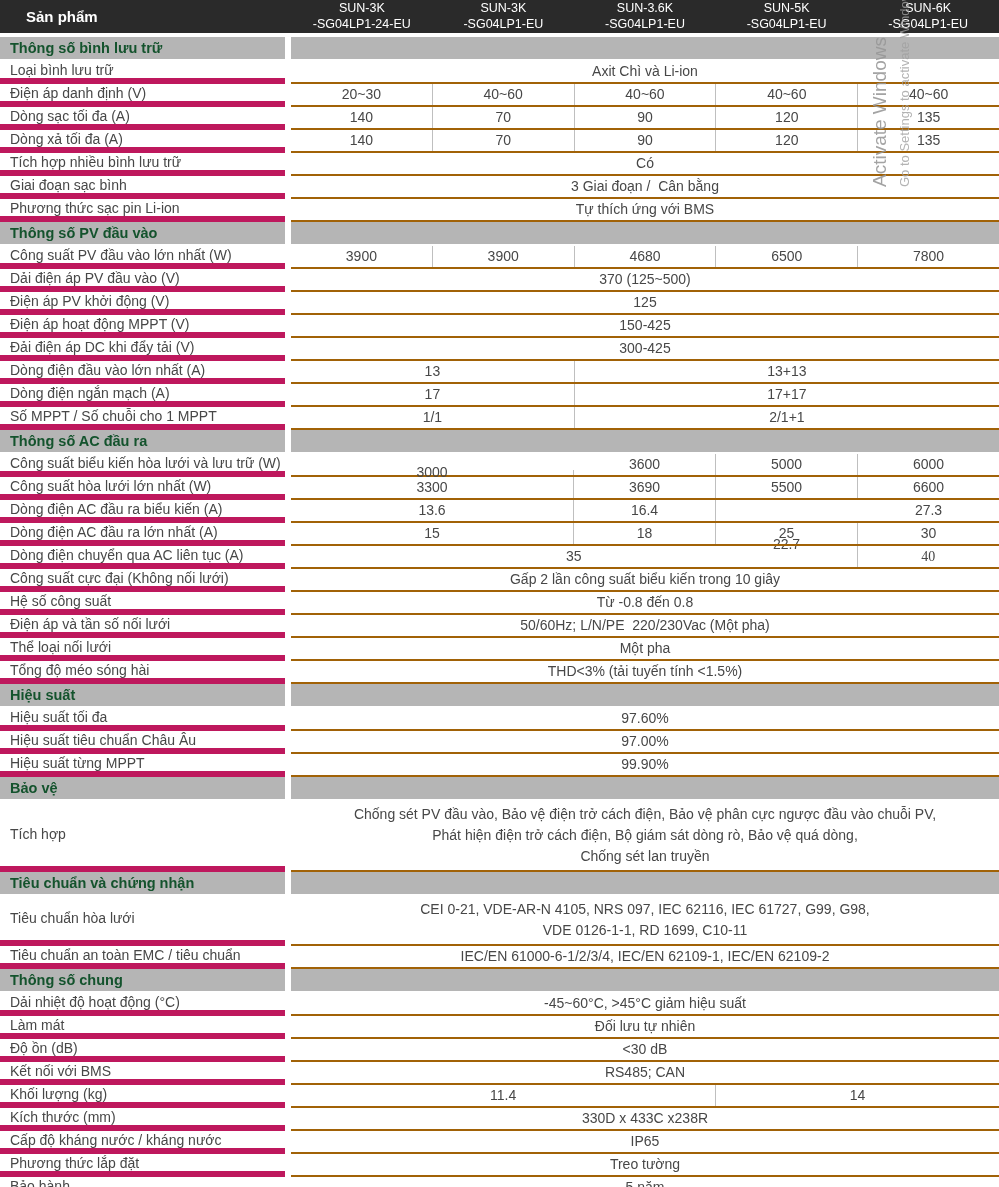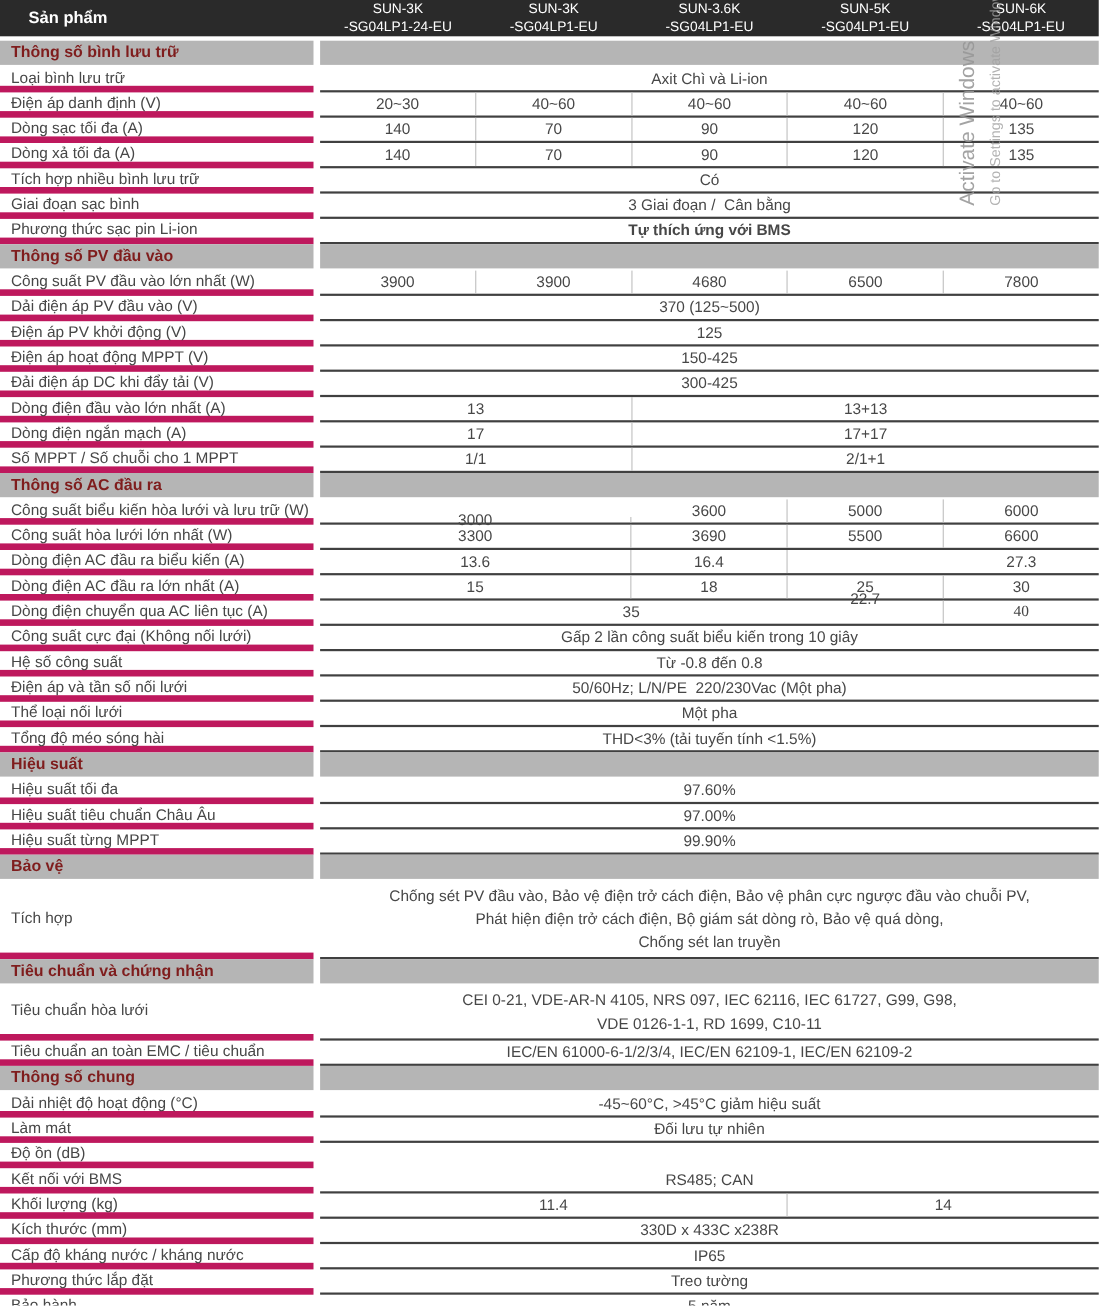--- a/index.html
+++ b/index.html
@@ -10,30 +10,30 @@
   .hdr-label{width:285px;box-sizing:border-box;padding-left:26px;display:flex;align-items:center;
              font-size:15px;font-weight:bold;}
   .hdr-gap{width:6px;}
   .hdr-products{flex:1;display:flex;}
   .hdr-cell{flex:1 1 0;display:flex;flex-direction:column;justify-content:center;
             text-align:center;font-size:12.5px;line-height:1.22;}
   .hdr-after{height:4px;}
   
   .section{display:flex;height:22px;margin-bottom:2px;}
   .section-label{width:285px;box-sizing:border-box;padding-left:10px;background:var(--section-bg,#b5b5b5);
-                 display:flex;align-items:center;font-size:14.5px;font-weight:bold;color:#7f1d1d;}
+                 display:flex;align-items:center;font-size:14.5px;font-weight:bold;color:#14532d;}
   .section-gap{width:6px;}
   .section-fill{flex:1;background:var(--section-bg,#b5b5b5);}
   
   .row{display:flex;height:23px;}
   .row.tall{height:auto;}
   .row-label{width:285px;box-sizing:border-box;padding-left:10px;display:flex;align-items:center;
              border-bottom:6px solid #be185d;font-size:14px;white-space:nowrap;}
   .row-gap{width:6px;}
-  .row-data{flex:1;display:flex;border-bottom:2px solid #404040;}
+  .row-data{flex:1;display:flex;border-bottom:2px solid #a16207;}
   .cell{display:flex;align-items:center;justify-content:center;text-align:center;
         font-size:14px;white-space:pre-wrap;border-right:1px solid #bfbfbf;line-height:21px;}
   .cell:last-child{border-right:none;}
   .row.tall .row-label,.row.tall .cell{padding-top:3px;padding-bottom:3px;}
   
   .wm{position:absolute;transform-origin:0 0;transform:rotate(-90deg);white-space:nowrap;
       color:rgba(150,150,150,0.88);pointer-events:none;z-index:5;}
   .wm1{left:869px;top:187px;font-size:19px;}
   .wm2{left:897px;top:187px;font-size:13px;color:rgba(160,160,160,0.8);}
 </style>
@@ -127,21 +127,21 @@
         <div class="row-label">Giai đoạn sạc bình</div>
         <div class="row-gap"></div>
         <div class="row-data">
           <div class="cell" style="flex: 5 5 0px;">3 Giai đoạn /  Cân bằng</div>
         </div>
       </div>
       <div class="row">
         <div class="row-label">Phương thức sạc pin Li-ion</div>
         <div class="row-gap"></div>
         <div class="row-data">
-          <div class="cell" style="flex: 5 5 0px; font-weight: bold;">Tự thích ứng với BMS</div>
+          <div class="cell" style="flex: 5 5 0px;">Tự thích ứng với BMS</div>
         </div>
       </div>
       <div class="section">
         <div class="section-label">Thông số PV đầu vào</div>
         <div class="section-gap"></div>
         <div class="section-fill"></div>
       </div>
       <div class="row">
         <div class="row-label">Công suất PV đầu vào lớn nhất (W)</div>
         <div class="row-gap"></div>
@@ -368,20 +368,23 @@
       <div class="row">
         <div class="row-label">Làm mát</div>
         <div class="row-gap"></div>
         <div class="row-data">
           <div class="cell" style="flex: 5 5 0px;">Đối lưu tự nhiên</div>
         </div>
       </div>
       <div class="row">
         <div class="row-label">Độ ồn (dB)</div>
         <div class="row-gap"></div>
+        <div class="row-data">
+          <div class="cell" style="flex: 5 5 0px;">&lt;30 dB</div>
+        </div>
       </div>
       <div class="row">
         <div class="row-label">Kết nối với BMS</div>
         <div class="row-gap"></div>
         <div class="row-data">
           <div class="cell" style="flex: 5 5 0px;">RS485; CAN</div>
         </div>
       </div>
       <div class="row">
         <div class="row-label">Khối lượng (kg)</div>

